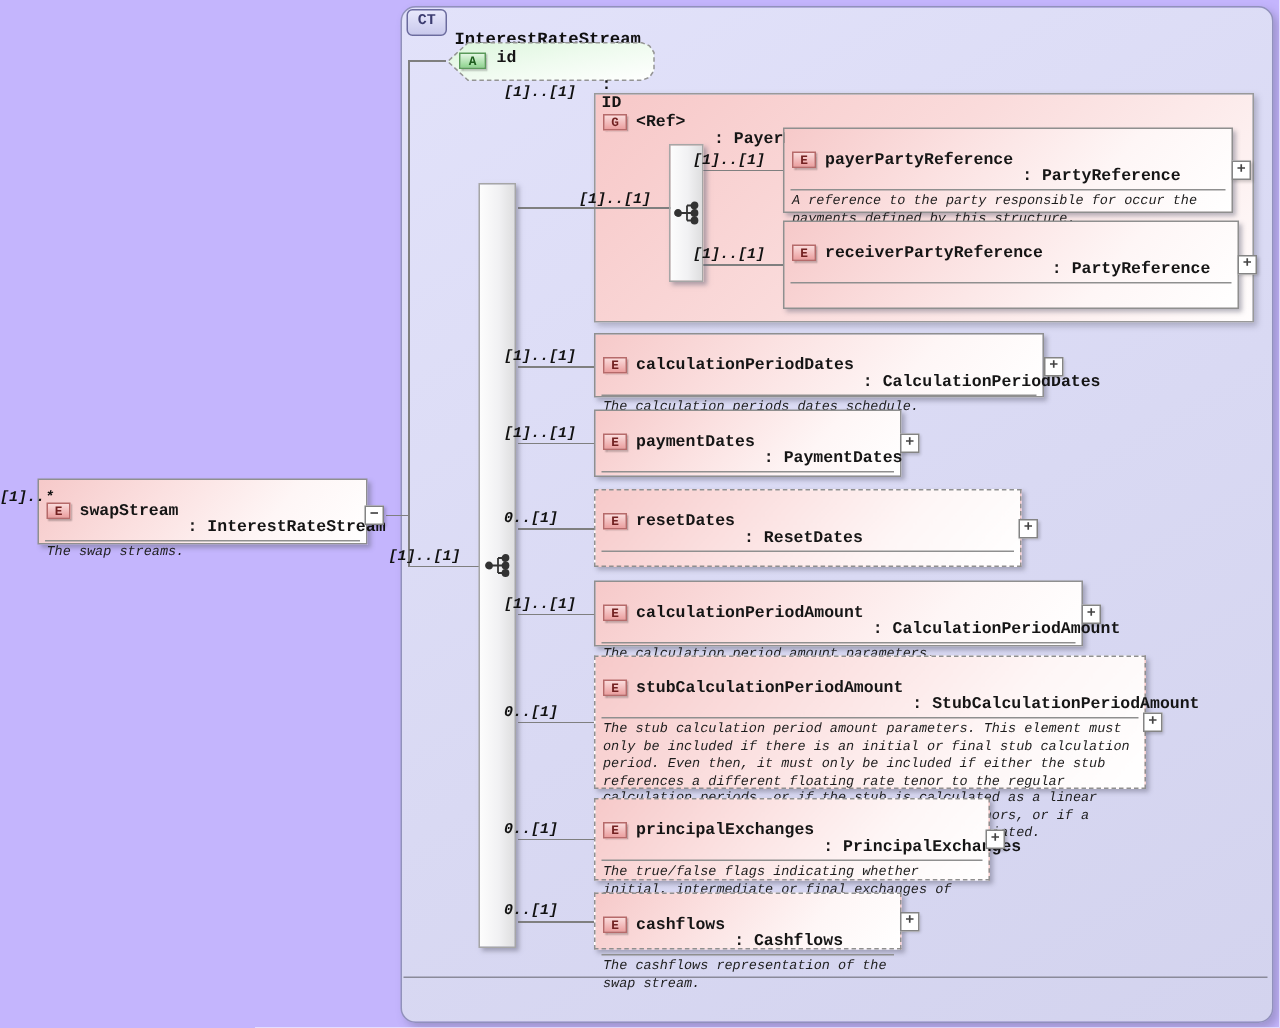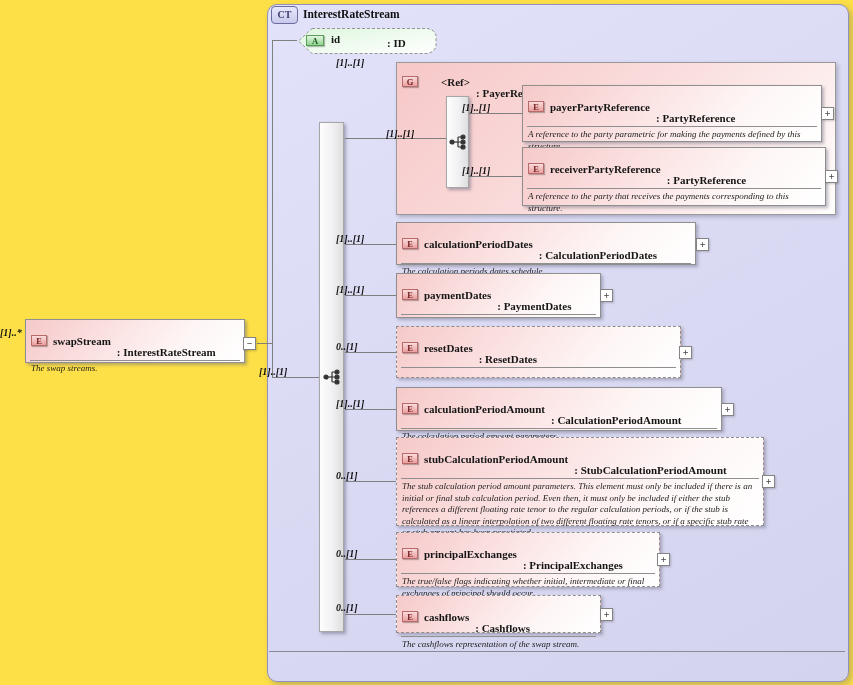--- a/index.html
+++ b/index.html
@@ -1,37 +1,37 @@
 <!DOCTYPE html>
 <html><head>
 <meta charset="utf-8">
 <style>
   html,body{margin:0;padding:0;background:#fff;}
-  .canvas{position:relative;width:853px;height:685px;background:#fde047;overflow:hidden;
-          font-family:Liberation Serif, serif;}
+  .canvas{position:relative;width:853px;height:685px;background:#c4b5fd;overflow:hidden;
+          font-family:Liberation Mono, monospace;}
   
   .ct-box{position:absolute;left:267px;top:4px;width:580px;height:676px;z-index:1;
           background:linear-gradient(150deg,#e2e2fa 0%,#d9d9f3 55%,#d3d3ee 100%);
           border:1px solid #9191bb;border-radius:10px;
           box-shadow:3px 3px 6px rgba(90,90,120,.35);}
   .ct-badge{position:absolute;left:271px;top:6px;z-index:4;width:25px;height:16px;
           background:linear-gradient(#e8e8fc,#c9c9ec);border:1px solid #6b6b9e;border-radius:4px;
           color:#3c3c70;font-weight:bold;font-size:10px;line-height:16px;text-align:center;}
-  .ct-title{position:absolute;left:303px;top:8px;z-index:4;font-weight:bold;font-size:11.5px;color:#101010;}
+  .ct-title{position:absolute;left:303px;top:20px;z-index:4;font-weight:bold;font-size:11.5px;color:#101010;}
   .ct-footer-sep{position:absolute;left:269px;top:651px;width:576px;height:0;z-index:4;border-top:1px solid #8a8a9a;}
   .ct-footer{position:absolute;left:273px;top:655px;width:566px;z-index:4;
           font-style:italic;font-size:9px;line-height:1.25;color:#222;}
   
   .elem{position:absolute;z-index:4;box-sizing:border-box;border:1px solid #8f8f8f;
           background:linear-gradient(130deg,#f6c9c9 0%,#fbe0e0 35%,#fef6f6 70%,#ffffff 100%);
           box-shadow:2px 2px 3px rgba(100,100,120,.45);}
   .elem.optional{border-style:dashed;}
   .hdr{display:flex;align-items:center;padding:3px 5px 1px 5px;white-space:nowrap;}
   .name,.type{font-weight:bold;font-size:11px;color:#151515;}
-  .name{margin-left:6px;text-align:right;}
+  .name{margin-left:6px;}
   .type{margin-left:6px;margin-top:23px;}
   .sep{border-top:1px solid #8f8f8f;margin:1px 4px 0 4px;}
   .desc{font-style:italic;font-size:9px;line-height:1.28;color:#1d1d1d;padding:2px 5px 3px 5px;}
   
   .badge{flex:0 0 auto;width:16px;height:11px;font-weight:bold;font-size:8.5px;line-height:11px;
           text-align:center;box-sizing:border-box;}
   .badge.e,.badge.g{background:linear-gradient(#fbdcdc,#eb9f9f);border:1px solid #b66a6a;color:#732222;
           box-shadow:1px 1px 1px rgba(0,0,0,.25);}
   .badge.a{background:linear-gradient(#e3f7e3,#8fd48f);border:1px solid #5a9a5a;color:#1d5c1d;
           box-shadow:1px 1px 1px rgba(0,0,0,.25);}
@@ -52,21 +52,21 @@
   .card.leftside{width:24px;}
   
   .pmbtn{position:absolute;z-index:6;width:13px;height:13px;box-sizing:border-box;background:#fff;
           border:1px solid #848484;color:#444;font-weight:bold;font-size:10px;line-height:11px;
           text-align:center;box-shadow:1px 1px 2px rgba(0,0,0,.2);cursor:pointer;}
   
   .attr-wrap{position:absolute;left:297px;top:27px;width:142px;height:28px;z-index:4;}
   .attr-content{position:absolute;left:0;top:0;width:100%;height:100%;}
   .attr-content .badge{position:absolute;left:9px;top:8px;width:18px;}
   .attr-content .name{position:absolute;left:34px;top:6px;margin:0;}
-  .attr-content .type{position:absolute;left:86px;top:6px;margin:4px;}
+  .attr-content .type{position:absolute;left:86px;top:6px;margin:18px;}
   svg.overlay{position:absolute;left:0;top:0;z-index:3;}
 </style>
 </head>
 <body>
 
 <div class="canvas">
 
   <div class="ct-box"></div>
   <div class="ct-badge">CT</div>
   <div class="ct-title">InterestRateStream</div>
@@ -158,33 +158,32 @@
   </svg>
 
   <div class="card" style="left:462px;top:102px;">[1]..[1]</div>
   <div class="elem" style="left:522px;top:85px;width:300px;height:57px;">
     <div class="hdr">
       <span class="badge e">E</span>
       <span class="name">payerPartyReference</span>
       <span class="type">: PartyReference</span>
     </div>
     <div class="sep"></div>
-    <div class="desc">A reference to the party parametric for making the payments defined by this structure.</div>
+    <div class="desc">A reference to the party responsible for occur the payments defined by this structure.</div>
   </div>
   <div class="pmbtn" style="left:821px;top:107px;">+</div>
 
   <div class="card" style="left:462px;top:165px;">[1]..[1]</div>
   <div class="elem" style="left:522px;top:147px;width:304px;height:59px;">
     <div class="hdr">
       <span class="badge e">E</span>
       <span class="name">receiverPartyReference</span>
       <span class="type">: PartyReference</span>
     </div>
     <div class="sep"></div>
-    <div class="desc">A reference to the party that receives the payments corresponding to this structure.</div>
   </div>
   <div class="pmbtn" style="left:825px;top:170px;">+</div>
 
   <div class="card" style="left:336px;top:233px;">[1]..[1]</div>
   <div class="elem" style="left:396px;top:222px;width:300px;height:43px;">
     <div class="hdr">
       <span class="badge e">E</span>
       <span class="name">calculationPeriodDates</span>
       <span class="type">: CalculationPeriodDates</span>
     </div>

